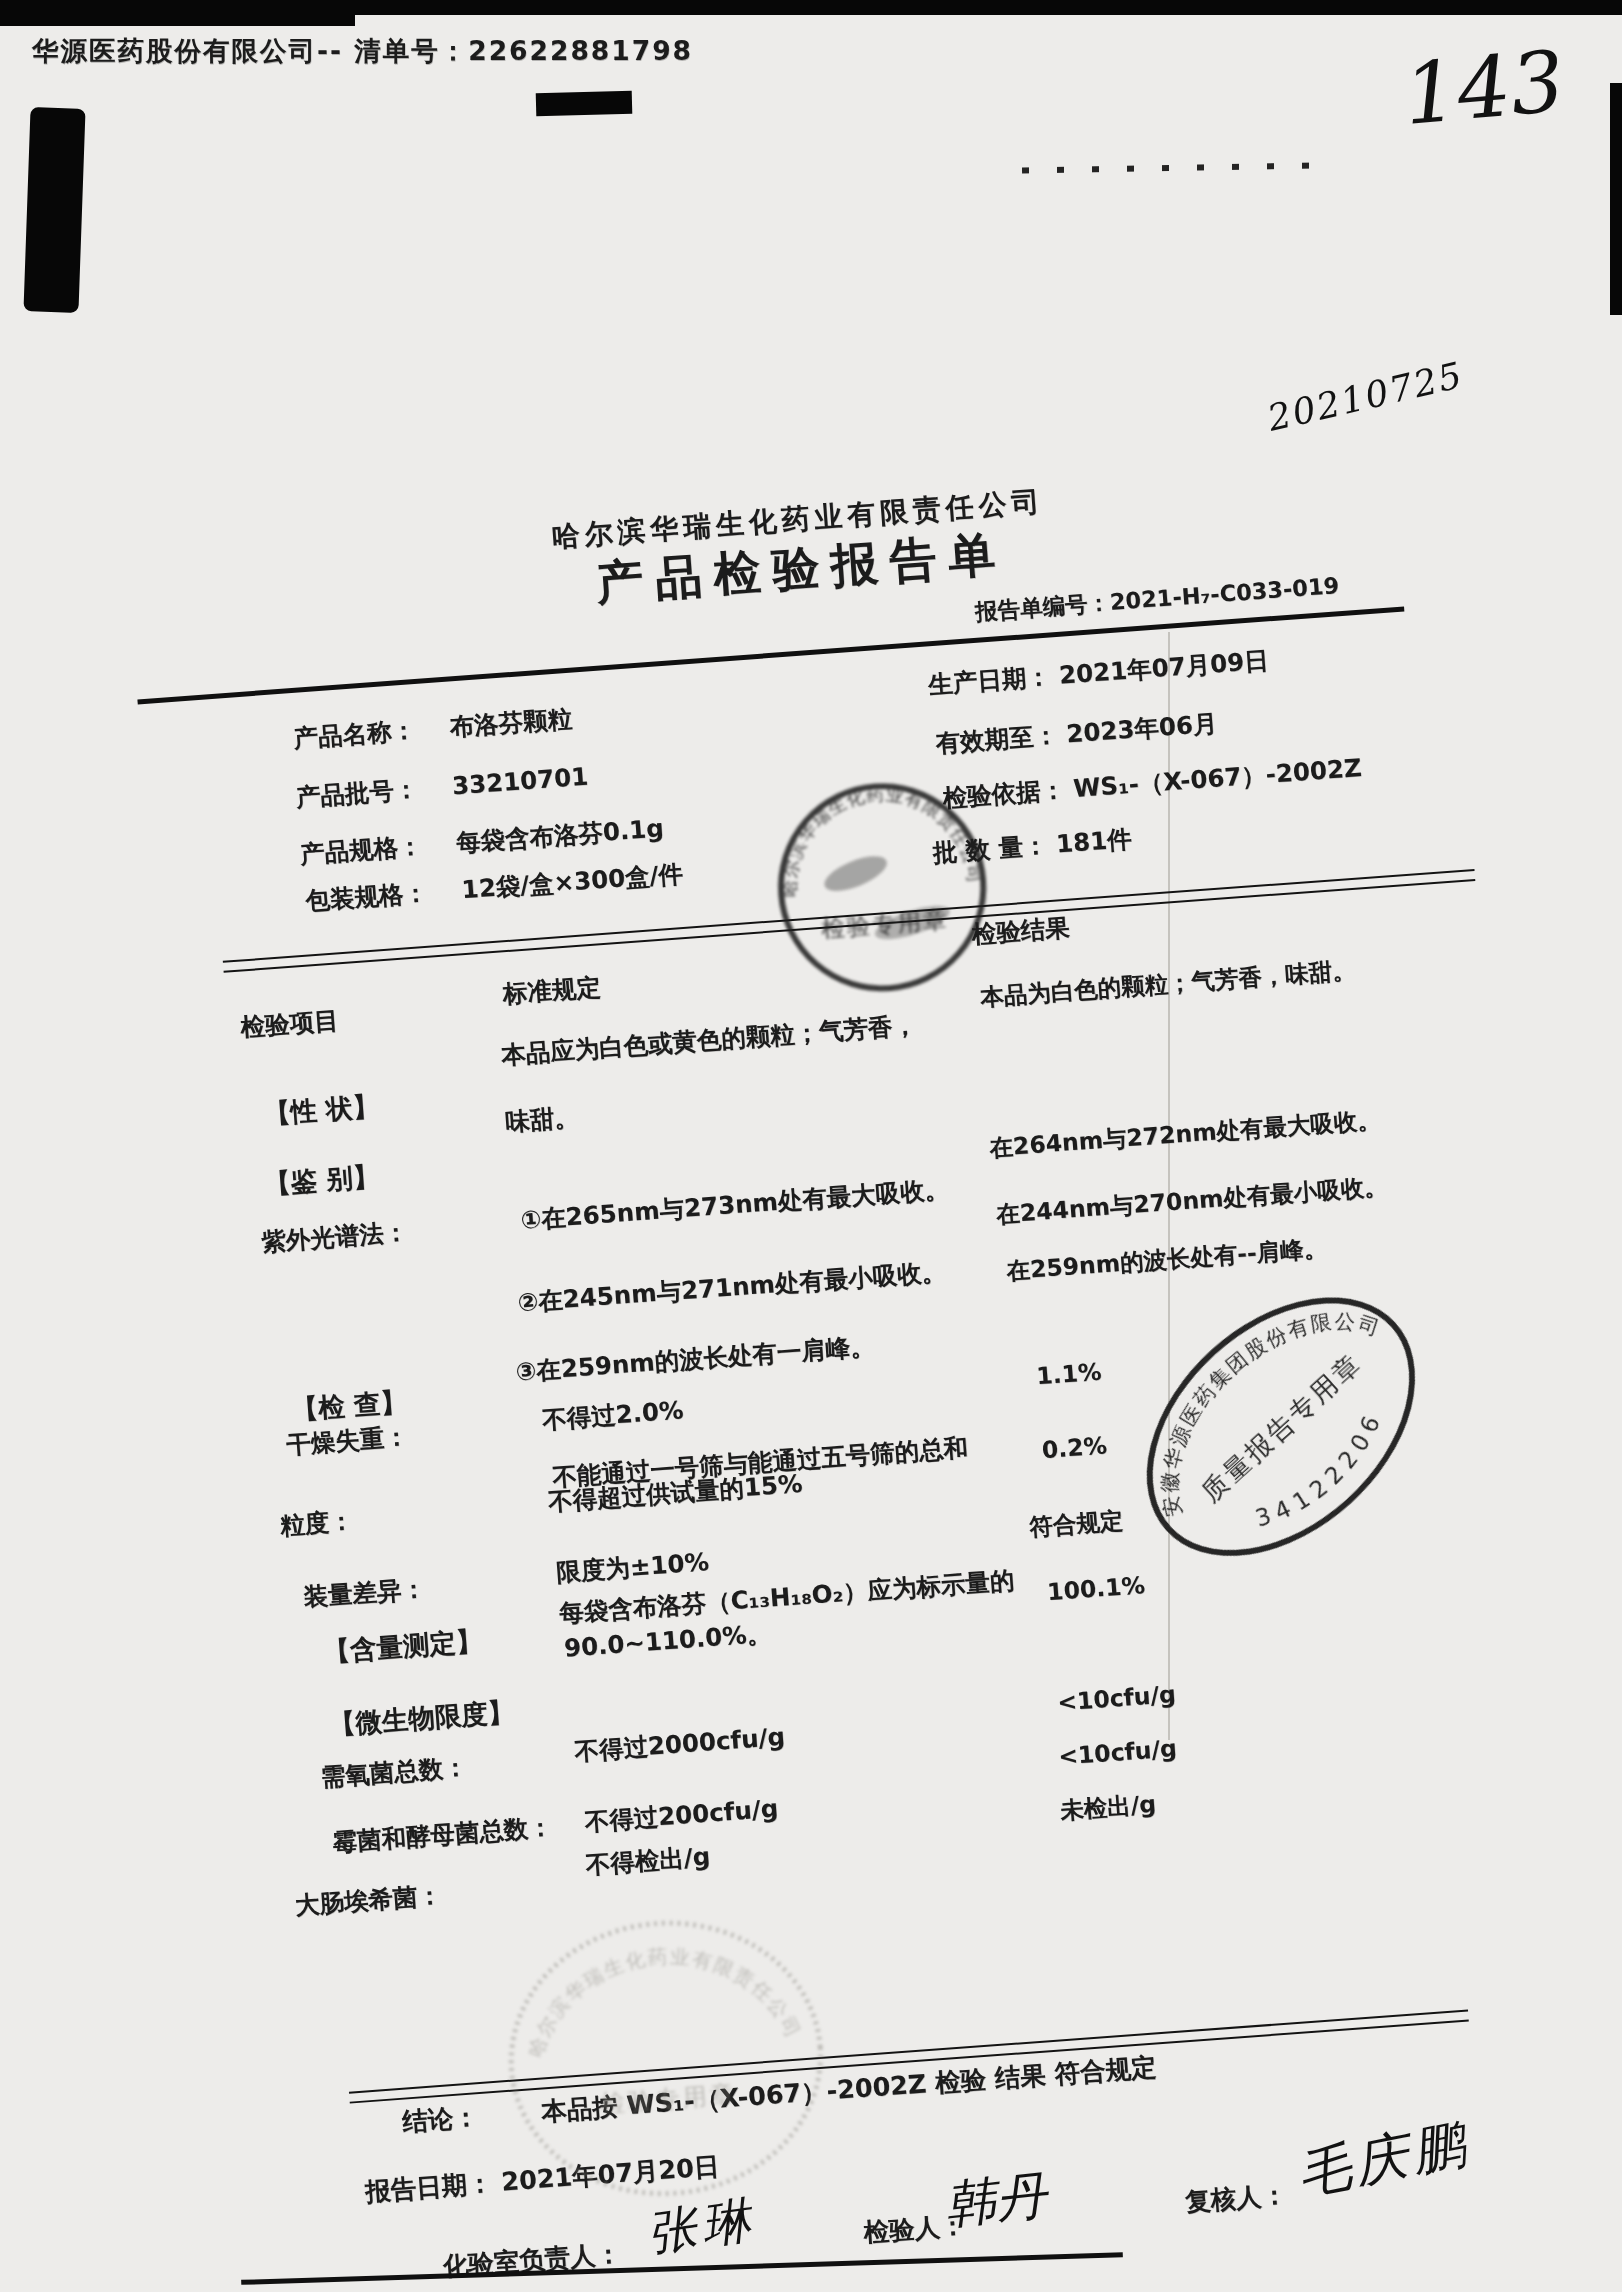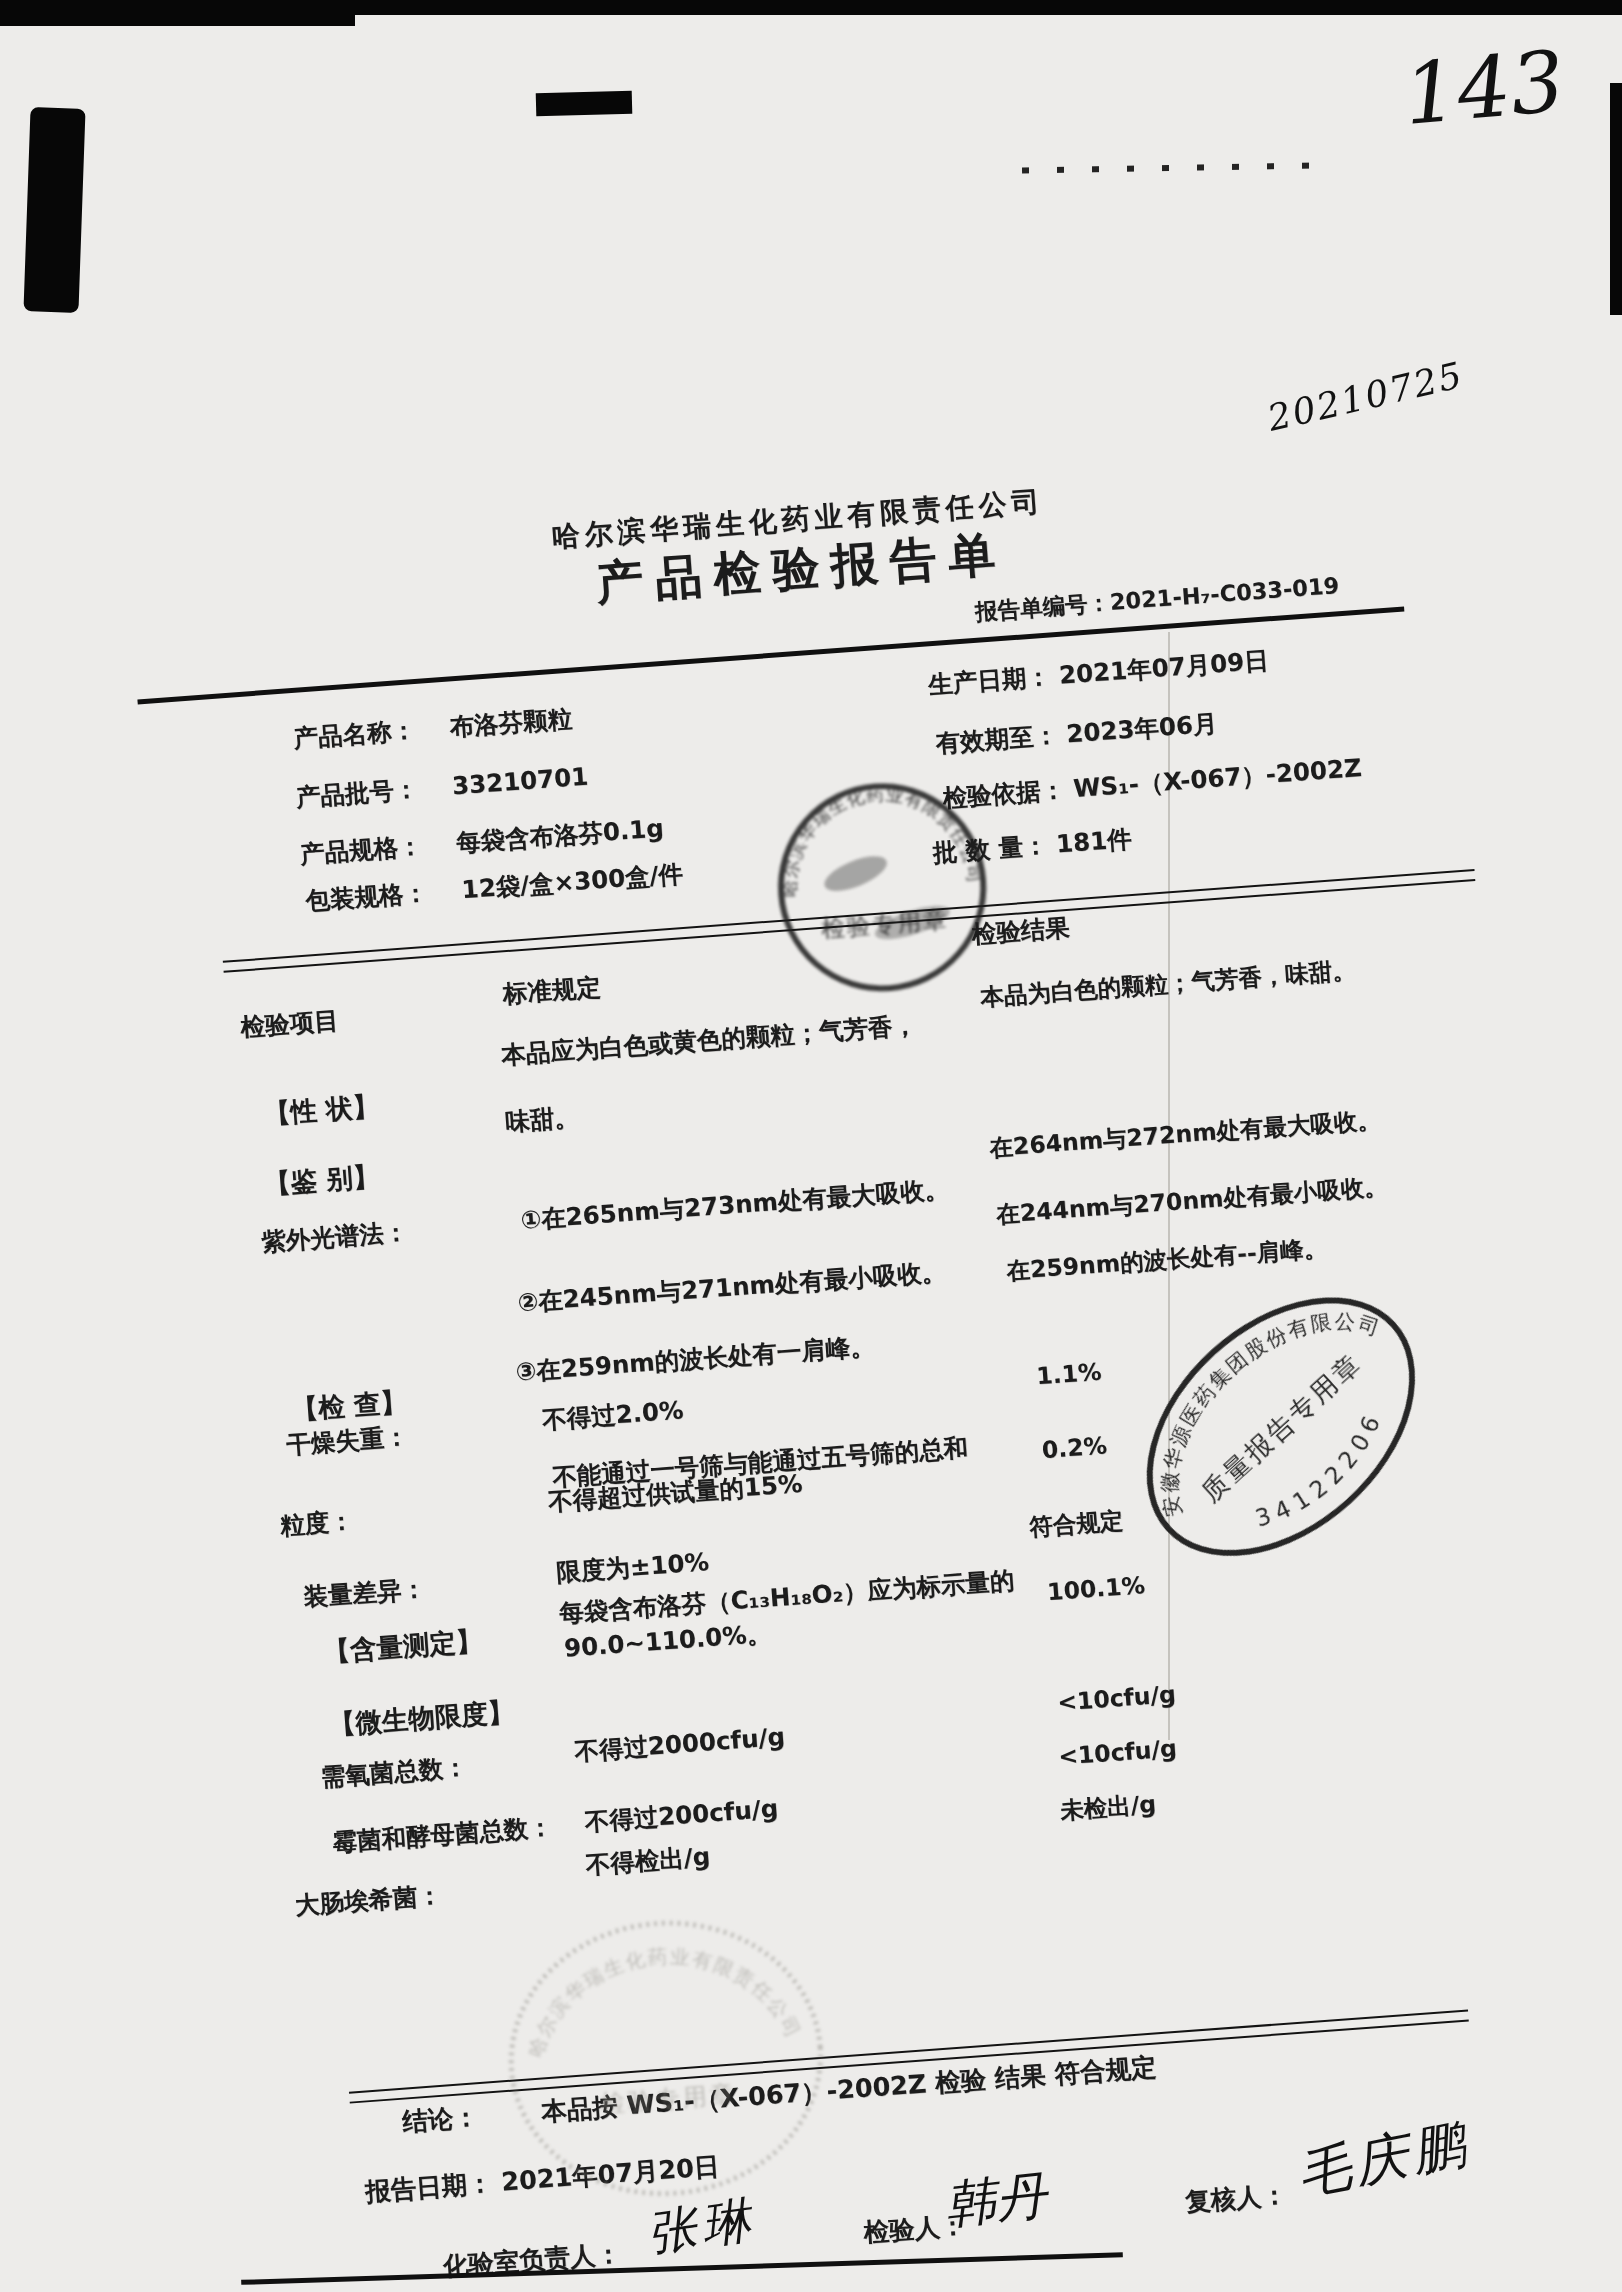--- a/index.html
+++ b/index.html
@@ -26,20 +26,21 @@
 
 <div class="page">
 
   <div class="abs bar" style="left:0;top:0;width:1622px;height:14.7px"></div>
   <div class="abs bar" style="left:0;top:0;width:355px;height:25.5px"></div>
   <div class="abs bar" style="left:26.5px;top:108px;width:55px;height:204px;transform:rotate(2deg);border-radius:7.8px"></div>
   <div class="abs bar" style="left:536px;top:92px;width:96px;height:22.5px;transform:rotate(-1.5deg)"></div>
   <div class="abs bar" style="left:1610px;top:83px;width:11.8px;height:232px"></div>
   <div class="abs dots" style="left:1022px;top:165px;width:294px;height:5.9px;transform:rotate(-1deg)"></div>
 
+  <div class="abs t lbl" style="left:32px;top:33px;font-size:26.5px;letter-spacing:2px">华源医药股份有限公司--  清单号：22622881798</div>
 
   <div class="abs hw" style="left:1404px;top:39px;font-size:84px;transform:rotate(-5deg)">143</div>
 
   <div class="abs hw" style="left:1266px;top:376px;font-size:36px;transform:rotate(-13deg);letter-spacing:2px">20210725</div>
 
   <div class="abs foldline" style="left:1168px;top:632px;width:2px;height:1108px"></div>
 
   <div class="doc">
 
     <div class="abs t center" style="left:284px;top:61px;width:804px;font-size:28px;letter-spacing:4.9px;font-weight:700">哈尔滨华瑞生化药业有限责任公司</div>

